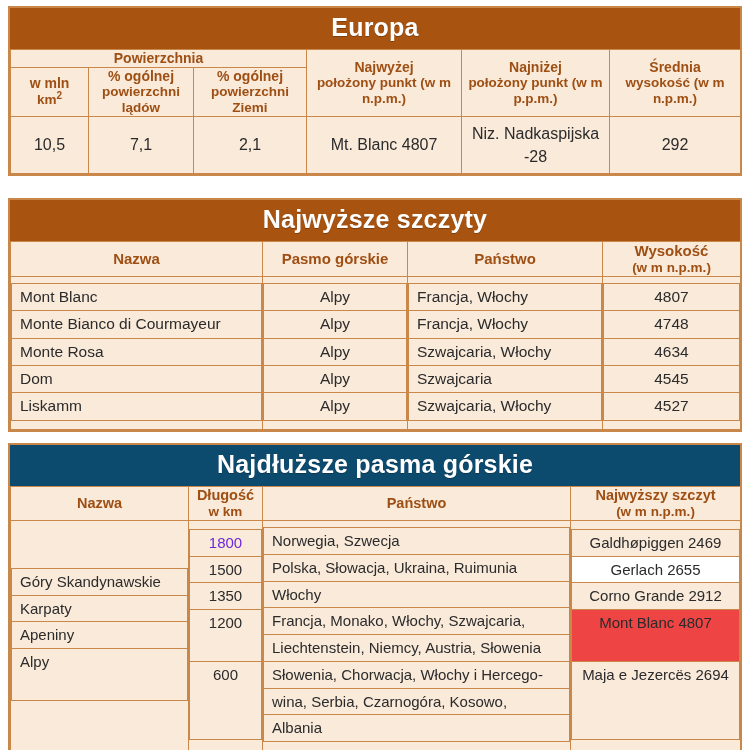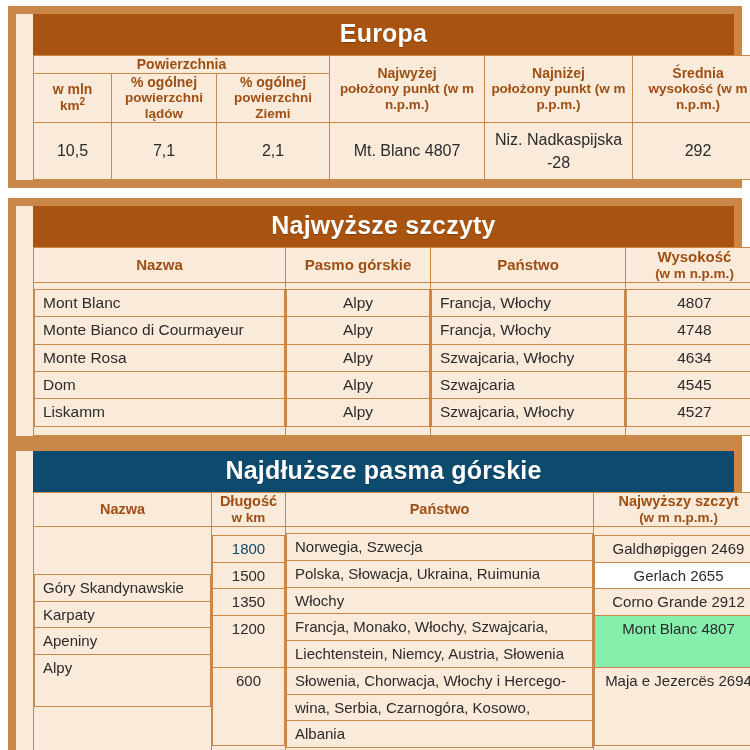--- a/index.html
+++ b/index.html
@@ -20,23 +20,22 @@
     position: relative;
     background: #ffffff;
     box-sizing: border-box;
   }
 
   .table-block {
     position: absolute;
     left: 8px;
     width: 734px;
     box-sizing: border-box;
-    border: 8px solid #c2410c;
+    border: 2px solid #c2410c;
     background: #faeada;
-    padding-left: 17px;
   }
 
   .tbl-title {
     background: #a8530f;
     color: #ffffff;
     font-weight: bold;
     font-size: 25px;
     line-height: 1;
     text-align: center;
     letter-spacing: 0.2px;
@@ -313,21 +312,21 @@
             <tr class="row-line tall2">
                     <td class="cell l" style="vertical-align: top; border-color: rgb(201, 135, 74); background: rgb(250, 234, 218); color: rgb(43, 43, 43);">Alpy</td>
                   </tr>
           </tbody>
               </table>
         </td>
         <td class="rows-cell" style="border-color: rgb(201, 135, 74); background: rgb(250, 234, 218);">
           <table class="stack">
             <tbody>
                   <tr class="row-line">
-                    <td class="cell c" style="border-color: rgb(201, 135, 74); background: rgb(250, 234, 218); color: #0c4a6e; margin-left: 32px;">1800</td>
+                    <td class="cell c" style="border-color: rgb(201, 135, 74); background: rgb(250, 234, 218); color: #6d28d9; margin-left: 32px;">1800</td>
                   </tr>
             <tr class="row-line">
                     <td class="cell c" style="border-color: rgb(201, 135, 74); background: rgb(250, 234, 218); color: rgb(43, 43, 43);">1500</td>
                   </tr>
             <tr class="row-line">
                     <td class="cell c" style="border-color: rgb(201, 135, 74); background: rgb(250, 234, 218); color: rgb(43, 43, 43);">1350</td>
                   </tr>
             <tr class="row-line tall2">
                     <td class="cell c" style="vertical-align: top; border-color: rgb(201, 135, 74); background: rgb(250, 234, 218); color: rgb(43, 43, 43);">1200</td>
                   </tr>
@@ -373,21 +372,21 @@
                   <tr class="row-line">
                     <td class="cell c" style="border-color: rgb(201, 135, 74); background: rgb(250, 234, 218); color: rgb(43, 43, 43);">Galdhøpiggen  2469</td>
                   </tr>
             <tr class="row-line">
                     <td class="cell c" style="border-color: rgb(201, 135, 74); background: #ffffff; color: rgb(43, 43, 43);">Gerlach  2655</td>
                   </tr>
             <tr class="row-line">
                     <td class="cell c" style="border-color: rgb(201, 135, 74); background: rgb(250, 234, 218); color: rgb(43, 43, 43);">Corno Grande  2912</td>
                   </tr>
             <tr class="row-line tall2">
-                    <td class="cell c" style="vertical-align: top; border-color: rgb(201, 135, 74); background: #86efac; color: rgb(43, 43, 43);">Mont Blanc  4807</td>
+                    <td class="cell c" style="vertical-align: top; border-color: rgb(201, 135, 74); background: #ef4444; color: rgb(43, 43, 43);">Mont Blanc  4807</td>
                   </tr>
             <tr class="row-line tall3">
                     <td class="cell c" style="vertical-align: top; border-color: rgb(201, 135, 74); background: rgb(250, 234, 218); color: rgb(43, 43, 43);">Maja e Jezercës 2694</td>
                   </tr>
           </tbody>
               </table>
         </td>
       </tr>
     </tbody>
       </table>

